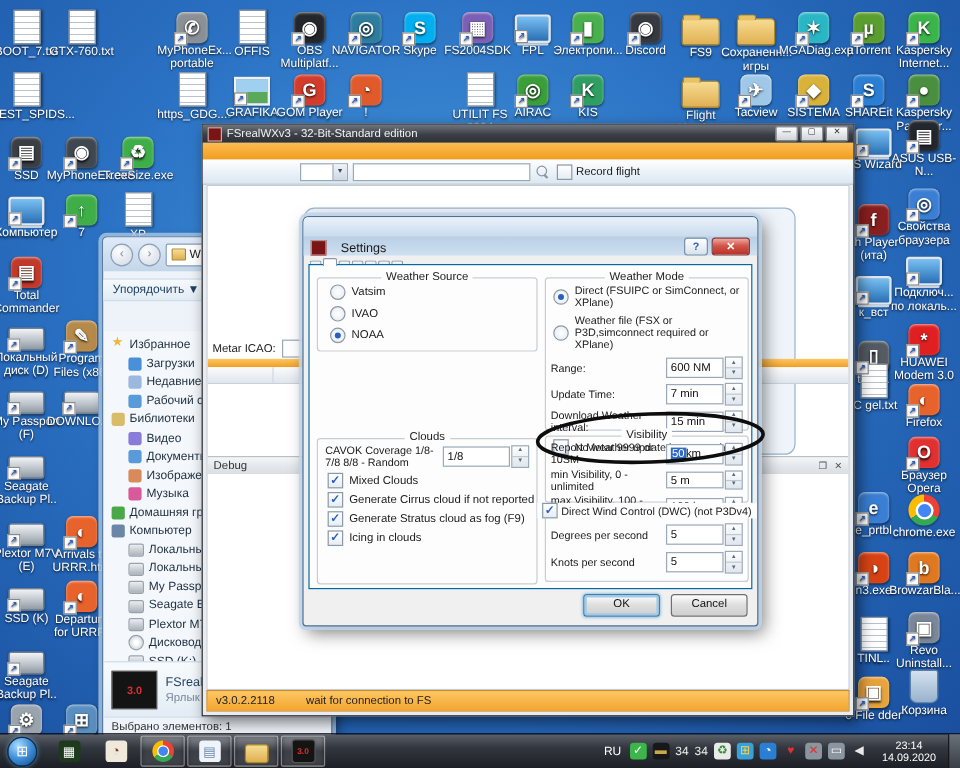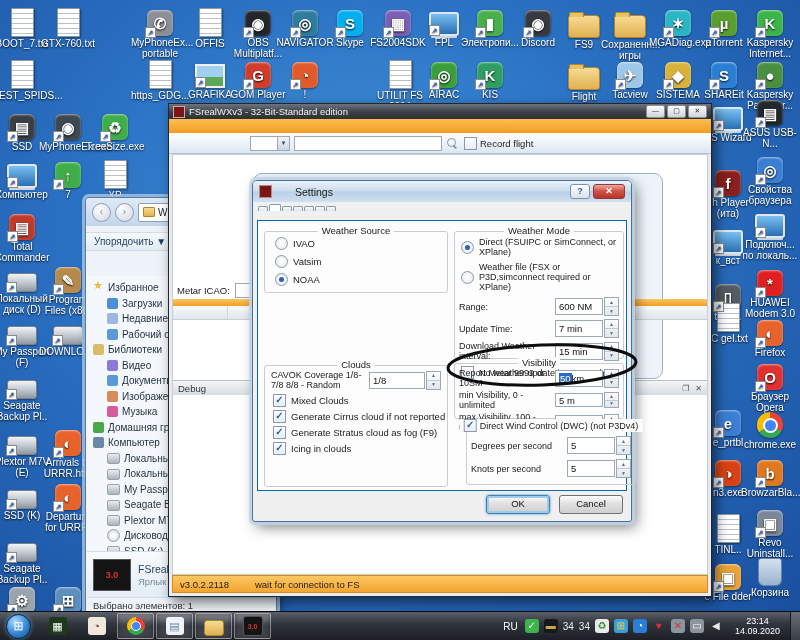--- a/index.html
+++ b/index.html
@@ -138,21 +138,21 @@
     padding:7px 0 0 9px;}
   .fsw-debug-body div{font-size:9.5px;font-weight:bold;color:#cc1111;line-height:11px;white-space:nowrap;}
   .fsw-status{position:absolute;left:3px;right:3px;bottom:3px;height:16px;
     background:linear-gradient(#fdc764,#f4a52e);border:1px solid #d28d1e;
     display:flex;align-items:center;gap:26px;padding:0 7px;font-size:9.5px;color:#222;}
 
   
   .win-settings{position:absolute;left:252px;top:180px;width:378px;height:340px;z-index:4;
     background:#f0f0f0;border:1px solid #51708f;border-radius:5px 5px 3px 3px;
     box-shadow:0 0 0 3px rgba(190,212,234,.85),4px 5px 14px rgba(0,0,0,.5);}
-  .st-title{height:21px;display:flex;align-items:center;gap:23px;padding:0 6px;
+  .st-title{height:32px;display:flex;align-items:flex-end;gap:12px;padding:0 6px;
     background:linear-gradient(#eaf2fa,#cbdcee 48%,#b9d0e6 52%,#cfe0f0);
     border-radius:4px 4px 0 0;font-size:10.5px;color:#1a1a1a;}
   .st-ico{width:11px;height:11px;background:#7a1515;border:1px solid #b88;flex:none;}
   .st-sys{margin-left:auto;display:flex;gap:3px;align-items:center;}
   .st-help{width:18px;height:13px;border-radius:3px;border:1px solid #7a92ac;
     background:linear-gradient(#fff,#d8e2ec);color:#2a5fbf;font-size:9px;font-weight:bold;
     text-align:center;line-height:12px;}
   .st-close{width:30px;height:13px;border-radius:3px;border:1px solid #8a3a3a;
     background:linear-gradient(#f0a8a0,#d2554a 45%,#b93226);color:#fff;font-size:9px;
     font-weight:bold;text-align:center;line-height:12px;}
@@ -810,25 +810,25 @@
       <span class="st-tab"></span>
     </div>
   <div class="st-page">
 
     <div class="grp" style="left:6px;top:10px;width:182px;height:60px;">
       <span class="legend">Weather Source</span>
       <div>
 
       <div class="opt">
           <span class="rb"></span>
-          <span class="lbl">IVAO</span>
+          <span class="lbl">Vatsim</span>
         </div>
           <div class="opt">
           <span class="rb"></span>
-          <span class="lbl">Vatsim</span>
+          <span class="lbl">IVAO</span>
         </div>
           <div class="opt checked">
           <span class="rb"></span>
           <span class="lbl">NOAA</span>
         </div>
         </div>
     </div>
 
 
     <div class="grp" style="left:6px;top:144px;width:182px;height:120px;">
@@ -932,21 +932,21 @@
           <span class="lbl small2">max Visibility, 100 - unlimited</span>
           <span class="vbox" style="width:40px;height:12px;">100 km</span>
           <span class="spin" style="height:14px;">
               <i>▲</i>
               <i>▼</i>
             </span>
         </div>
         </div>
     </div>
 
-    <div class="grp" style="left:208px;top:204px;width:168px;height:58px;">
+    <div class="grp" style="left:196px;top:204px;width:168px;height:58px;">
       <span class="legend checked" style="display:inline-flex;align-items:center;gap:3px;">
           <span class="cb"></span>
           <span class="small2">Direct Wind Control (DWC) (not P3Dv4)</span>
         </span>
       <div style="height:6px;"></div>
       <div>
 
       <div class="frow" style="margin:4px 4px;">
           <span class="lbl small2">Degrees per second</span>
           <span class="vbox" style="width:40px;">5</span>

